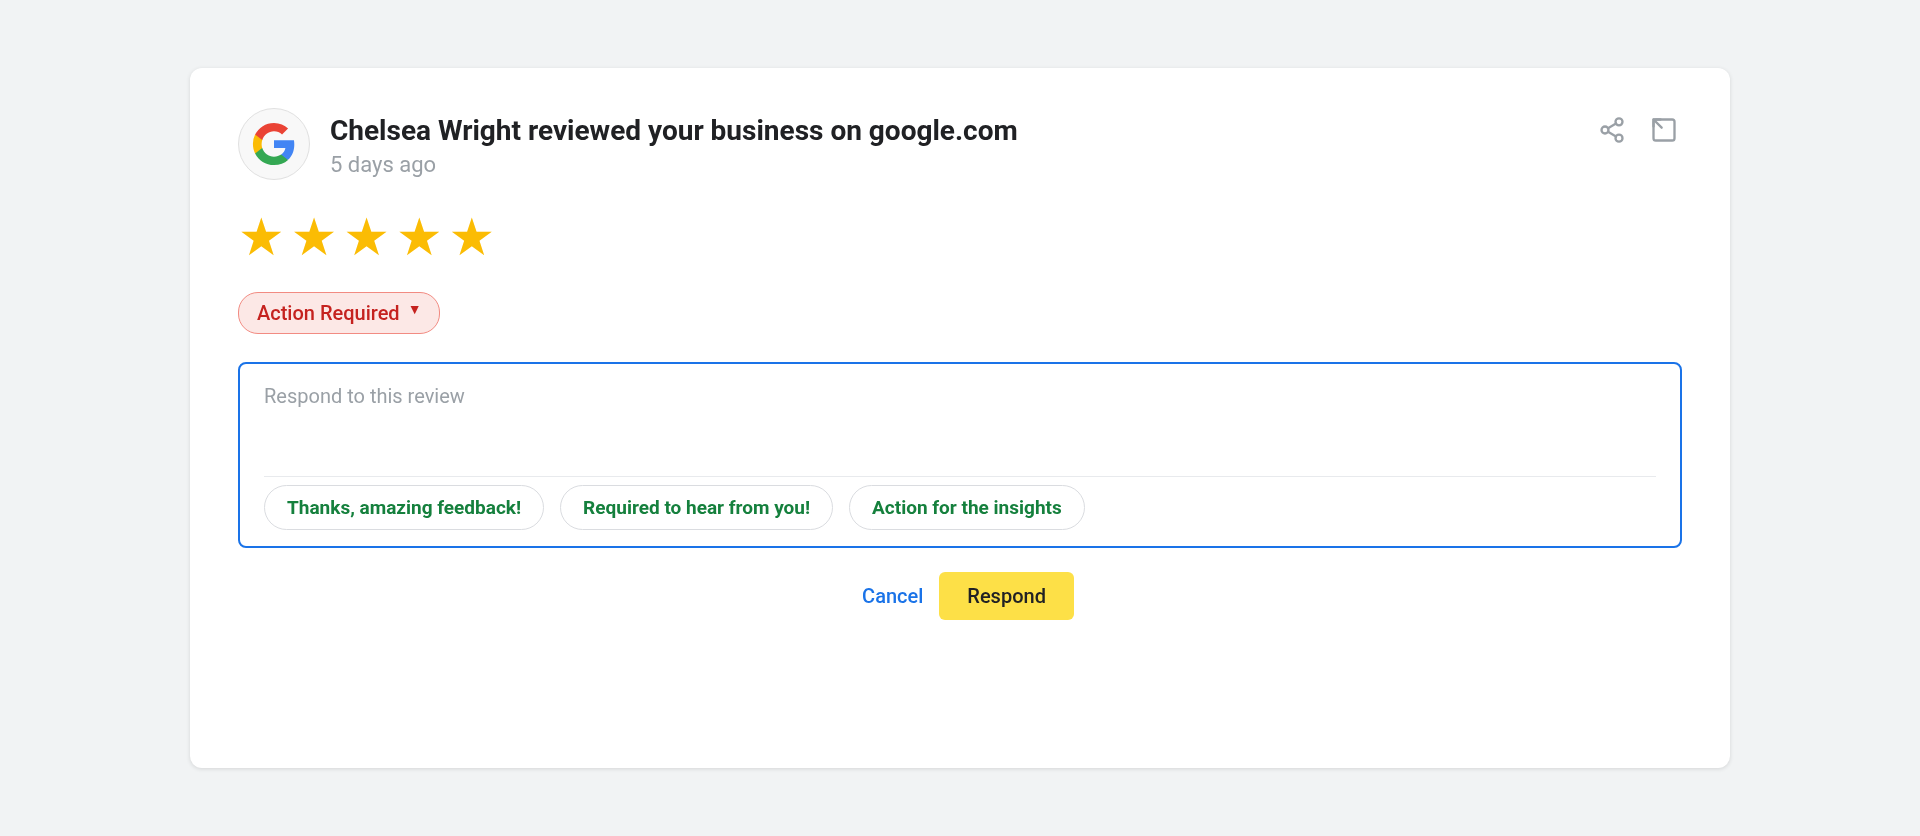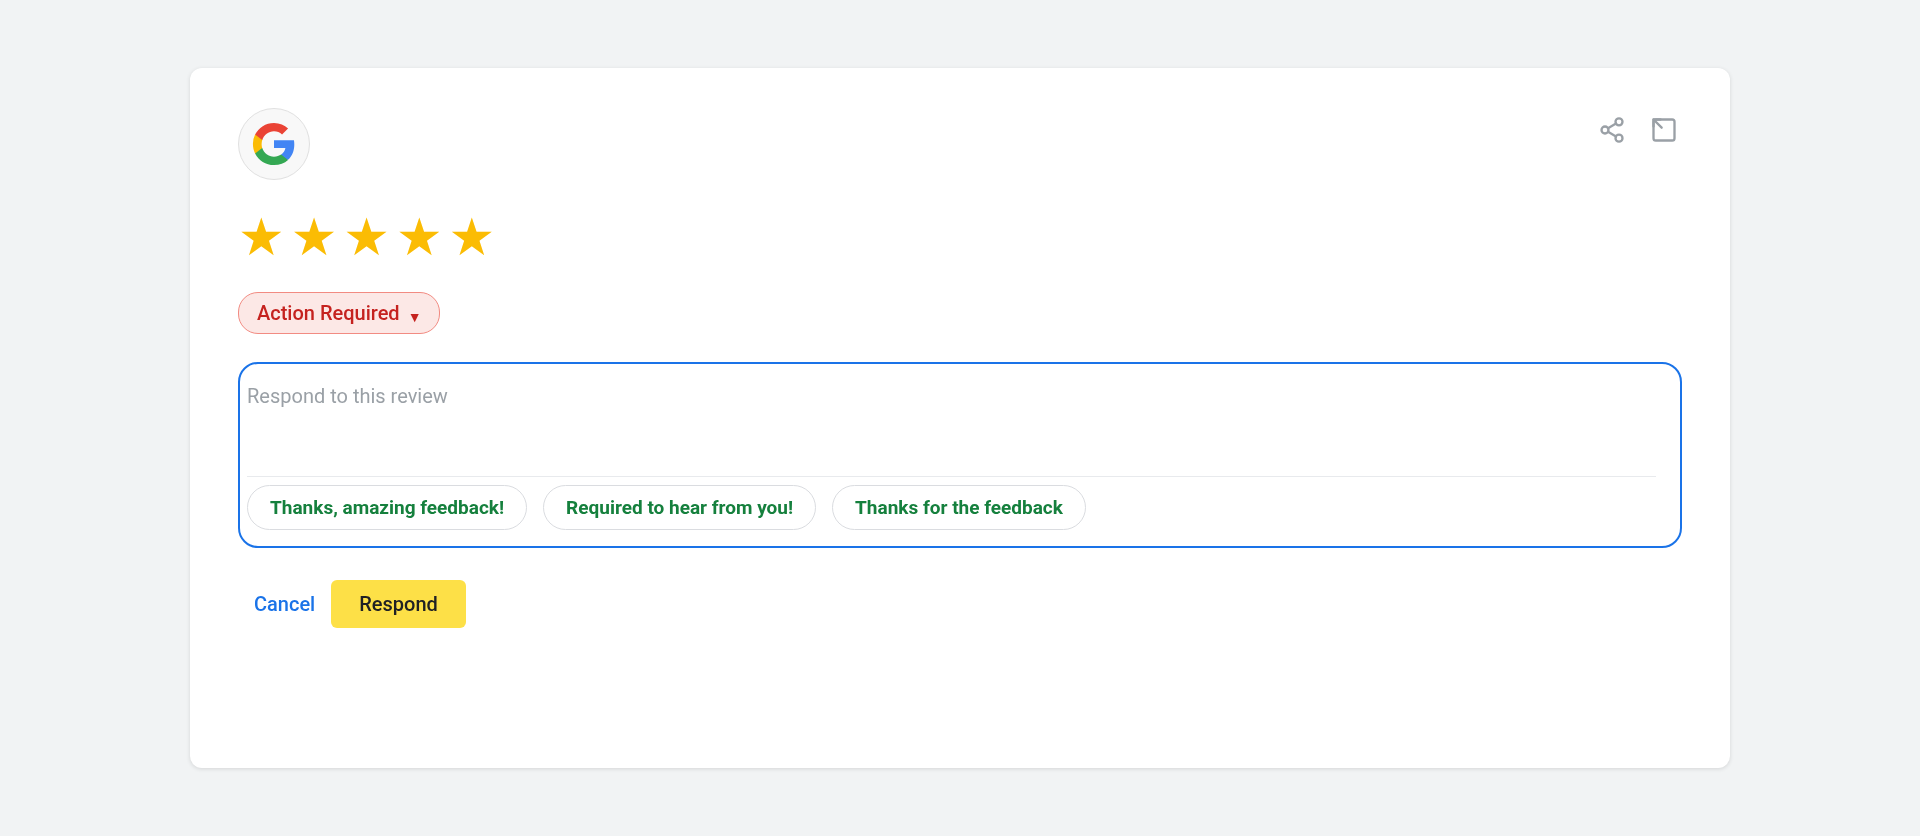--- a/index.html
+++ b/index.html
@@ -102,21 +102,21 @@
     }
 
     .star {
       font-size: 52px;
       color: #fbbc04;
       line-height: 1;
     }
 
     .action-badge {
       display: inline-flex;
-      align-items: flex-end;
+      align-items: flex-start;
       gap: 8px;
       background: #fce8e6;
       border: 1.5px solid #f28b82;
       border-radius: 20px;
       padding: 8px 18px;
       margin-bottom: 28px;
       cursor: pointer;
     }
 
     .action-badge-text {
@@ -125,23 +125,23 @@
       font-weight: 500;
     }
 
     .action-badge-arrow {
       color: #c5221f;
       font-size: 14px;
     }
 
     .response-box {
       border: 2px solid #1a73e8;
-      border-radius: 20px;
-      padding: 20px 24px 16px 7px;
-      margin-bottom: 32px;
+      border-radius: 8px;
+      padding: 20px 24px 16px 24px;
+      margin-bottom: 24px;
     }
 
     .response-textarea {
       width: 100%;
       border: none;
       outline: none;
       resize: none;
       font-size: 20px;
       color: #202124;
       font-family: inherit;
@@ -172,21 +172,21 @@
       cursor: pointer;
       font-size: 19px;
       color: #15803d;
       font-family: inherit;
       font-weight: 700;
       transition: background 0.15s;
     }
 
     .footer-row {
       display: flex;
-      justify-content: flex-start;
+      justify-content: center;
       align-items: center;
       gap: 0;
     }
 
     .cancel-btn {
       background: none;
       border: none;
       font-size: 20px;
       color: #1a73e8;
       font-weight: 500;
@@ -216,20 +216,24 @@
   <div class="header-row">
     <div class="header-left">
       <div class="google-logo">
 
         <svg width="44" height="44" viewBox="0 0 48 48">
           <path fill="#4285F4" d="M46.145 24.5c0-1.546-.14-3.032-.4-4.455H24v8.418h12.445c-.537 2.9-2.178 5.36-4.642 7.016v5.83h7.514c4.396-4.05 6.828-10.02 6.828-16.81z"></path>
           <path fill="#34A853" d="M24 47c6.237 0 11.467-2.07 15.29-5.604l-7.514-5.83c-2.074 1.39-4.724 2.213-7.776 2.213-5.98 0-11.043-4.04-12.85-9.47H3.37v6.02C7.178 41.893 15.01 47 24 47z"></path>
           <path fill="#FBBC05" d="M11.15 28.309A13.56 13.56 0 0 1 10.5 24c0-1.496.258-2.949.65-4.309v-6.02H3.37A22.96 22.96 0 0 0 1 24c0 3.73.89 7.257 2.37 10.329l7.78-6.02z"></path>
           <path fill="#EA4335" d="M24 10.22c3.368 0 6.392 1.16 8.773 3.43l6.572-6.572C35.462 3.37 30.232 1 24 1 15.01 1 7.178 6.107 3.37 13.671l7.78 6.02C12.957 14.26 18.02 10.22 24 10.22z"></path>
         </svg>
+      </div>
+      <div class="header-text">
+        <span class="review-title">Chelsea Wright reviewed your business on google.com</span>
+        <span class="review-time">5 days ago</span>
       </div>
     </div>
     <div class="header-icons">
       <button class="icon-btn" title="Share">
         <svg viewBox="0 0 24 24" fill="none" stroke="#9aa0a6" stroke-width="2" stroke-linecap="round" stroke-linejoin="round">
           <circle cx="18" cy="5" r="3"></circle>
           <circle cx="6" cy="12" r="3"></circle>
           <circle cx="18" cy="19" r="3"></circle>
           <line x1="8.59" y1="13.51" x2="15.42" y2="17.49"></line>
           <line x1="15.41" y1="6.51" x2="8.59" y2="10.49"></line>
@@ -259,21 +263,21 @@
     <span class="action-badge-text">Action Required</span>
     <span class="action-badge-arrow">▼</span>
   </div>
 
   
   <div class="response-box">
     <textarea class="response-textarea" placeholder="Respond to this review" style=""></textarea>
     <div class="suggestions-row">
       <button class="suggestion-chip">Thanks, amazing feedback!</button>
       <button class="suggestion-chip">Required to hear from you!</button>
-      <button class="suggestion-chip">Thanks for the feedback</button>
+      <button class="suggestion-chip">Action for the insights</button>
     </div>
   </div>
 
   
   <div class="footer-row">
     <button class="cancel-btn">Cancel</button>
     <button class="respond-btn">Respond</button>
   </div>
 
 </div>

